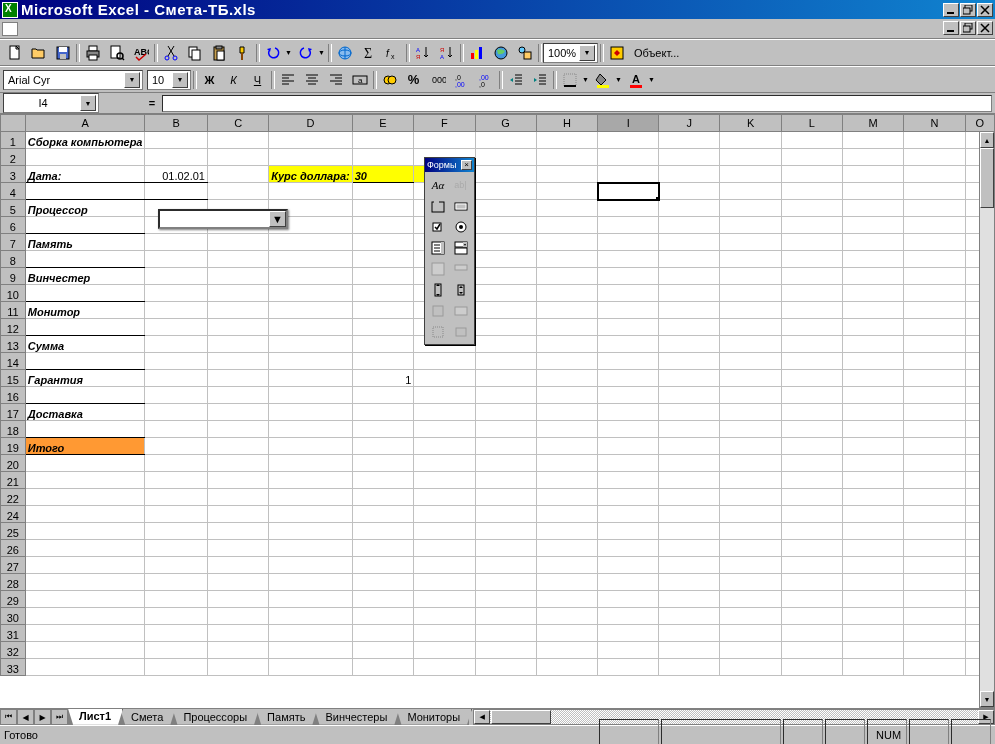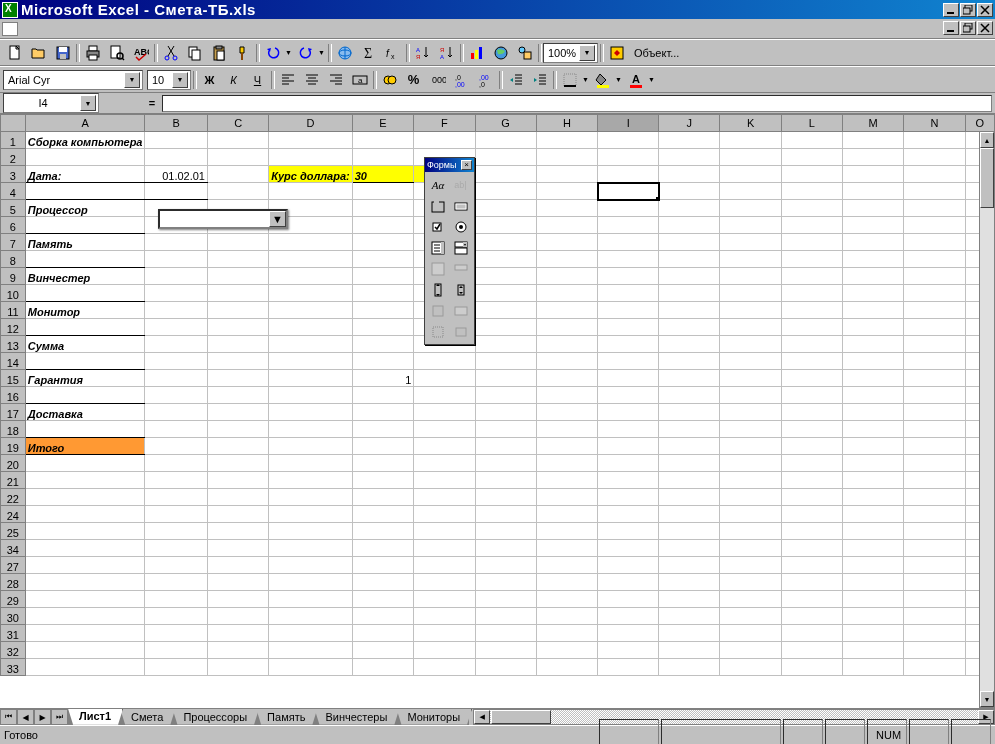--- a/index.html
+++ b/index.html
@@ -858,21 +858,21 @@
           <td class="" style=""></td>
           <td class="" style=""></td>
           <td class="" style=""></td>
           <td class="" style=""></td>
           <td class="" style=""></td>
           <td class="" style=""></td>
           <td class="" style=""></td>
           <td class="" style=""></td>
         </tr>
         <tr>
-          <td class="rowh">34</td>
+          <td class="rowh">26</td>
           <td class="" style=""></td>
           <td class="" style=""></td>
           <td class="" style=""></td>
           <td class="" style=""></td>
           <td class="" style=""></td>
           <td class="" style=""></td>
           <td class="" style=""></td>
           <td class="" style=""></td>
           <td class="" style=""></td>
           <td class="" style=""></td>

